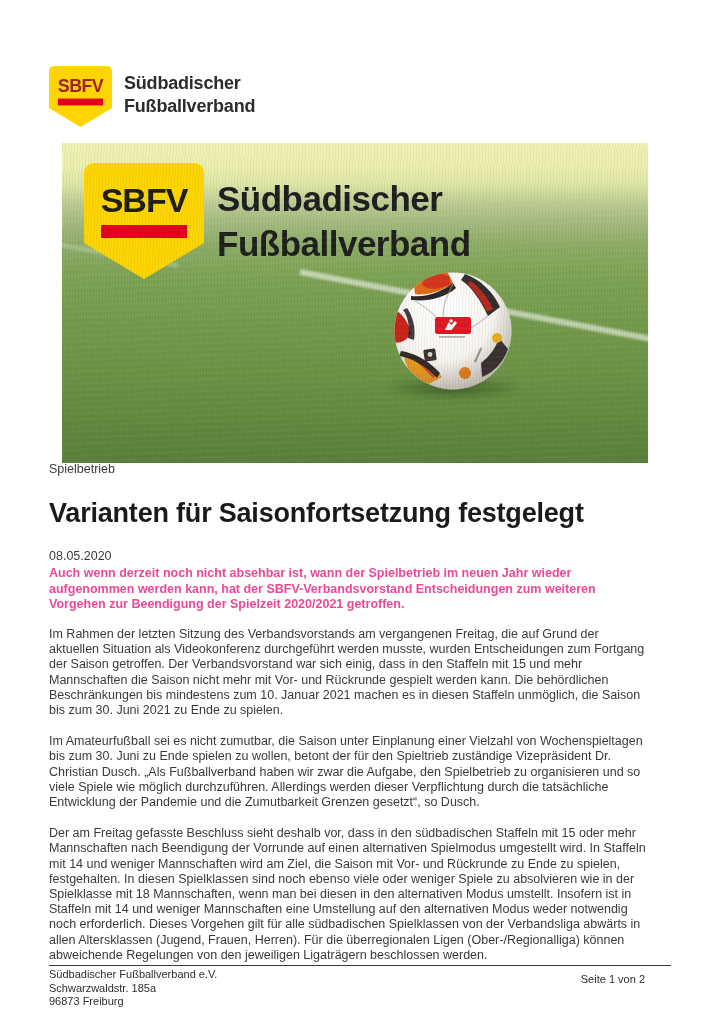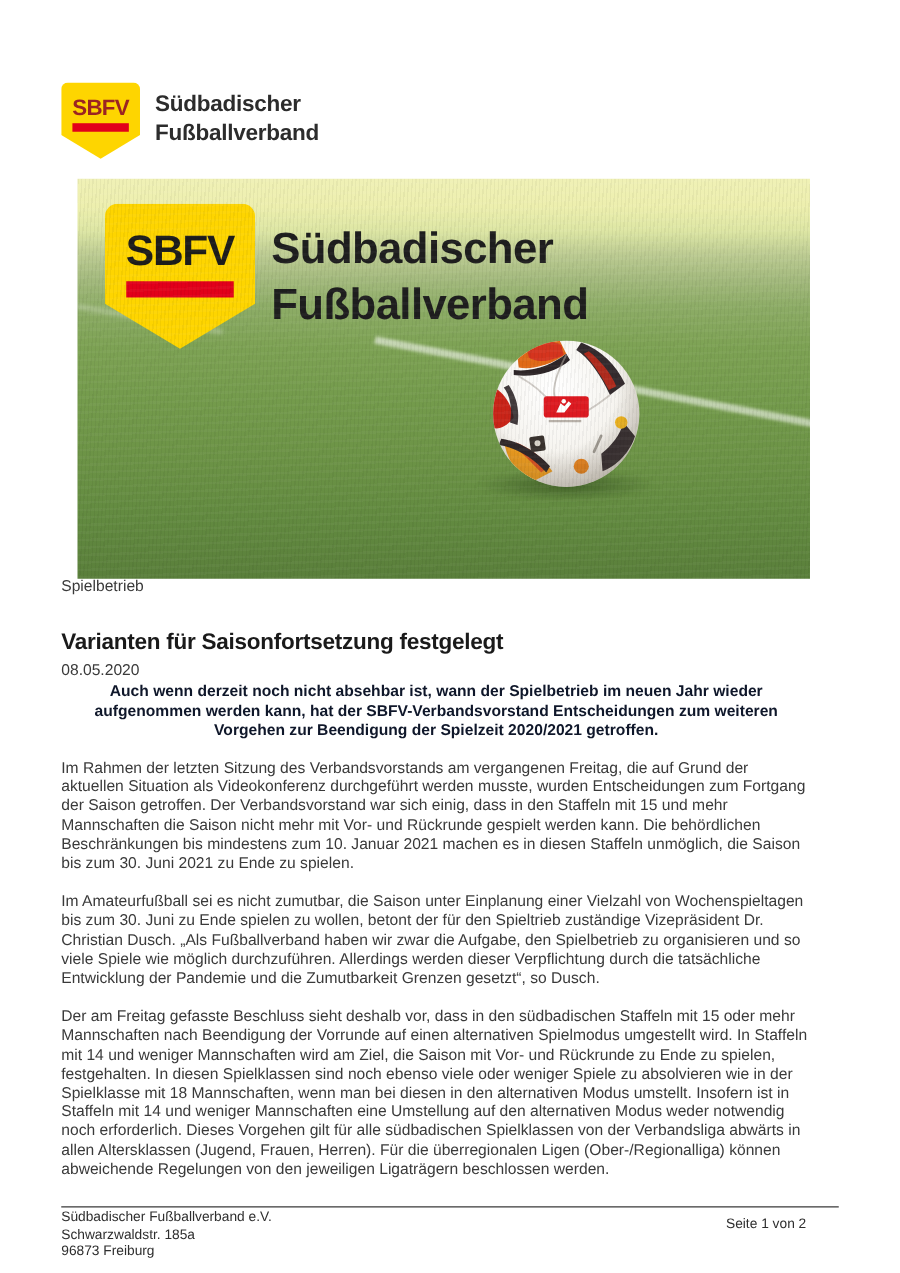--- a/index.html
+++ b/index.html
@@ -66,25 +66,25 @@
   .hero-brand-name {
     position: absolute; left: 155px; top: 33px;
     font-size: 35px; line-height: 45px; font-weight: bold;
     color: #1e1e1e; letter-spacing: -0.5px;
   }
 
   
   .article { position: absolute; left: 49px; top: 462px; width: 600px; font-size: 12.5px; line-height: 15.2px; }
   .category { color: #3a3a3a; margin-bottom: 24px; }
   .article h1 {
-    font-size: 18px; line-height: 25px; font-weight: bold;
-    color: #1a1a1a; letter-spacing: -0.2px; margin-bottom: 3px;
+    font-size: 27px; line-height: 25px; font-weight: bold;
+    color: #1a1a1a; letter-spacing: -0.2px; margin-bottom: 23px;
   }
   .date { margin-bottom: 2px; }
-  .lead { font-weight: bold; color: #0f172a; margin-bottom: 15px; text-align: center; }
+  .lead { font-weight: bold; color: #ec4899; margin-bottom: 15px; }
   .para { margin-bottom: 16px; }
 
   
   .footer {
     position: absolute; left: 49px; top: 965px; width: 622px;
     border-top: 1.5px solid #3a3a3a; padding-top: 2px;
     display: flex; justify-content: space-between;
     font-size: 11px; line-height: 13.5px; color: #2e2e2e;
   }
   .footer-page { margin-top: 5px; padding-right: 26px; }

